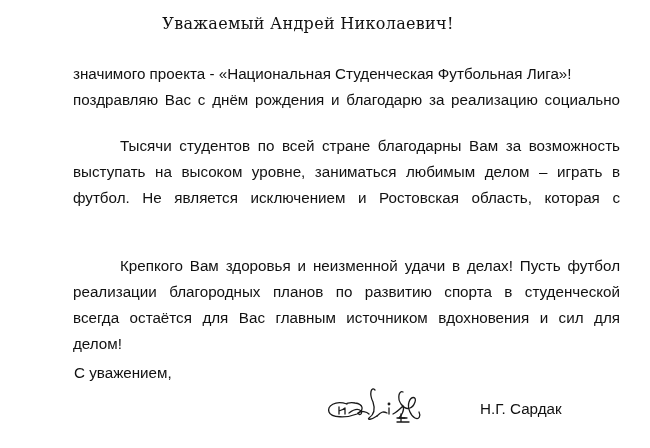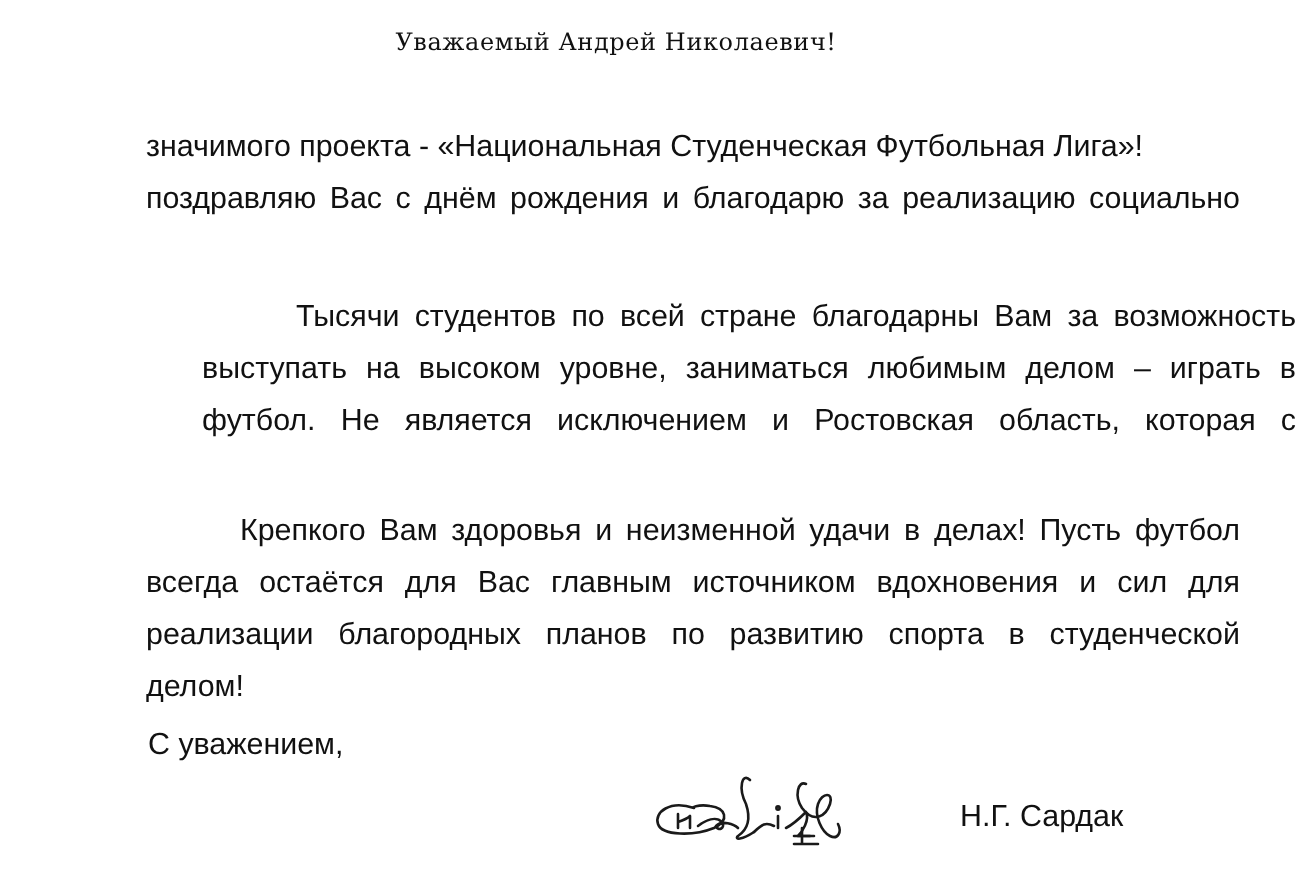--- a/index.html
+++ b/index.html
@@ -15,21 +15,21 @@
       color: #111111;
       font-family: "Liberation Sans Narrow", "Liberation Sans", sans-serif;
     }
     .title {
       position: absolute;
       left: 0;
       top: 14px;
       width: 616px;
       text-align: center;
       font-family: "DejaVu Serif", "Liberation Serif", serif;
-      font-size: 12px;
+      font-size: 16px;
       letter-spacing: 0.3px;
     }
     .para {
       position: absolute;
       left: 73px;
       width: 547px;
       font-family: "Liberation Sans", sans-serif;
       font-size: 15.2px;
       line-height: 26px;
       text-align: justify;
@@ -109,30 +109,30 @@
 
   <div class="para" style="top:61px;">
     <span class="line" style="padding-left:0;"></span>
   </div>
 
   <div class="para" style="top:61px;">
     <span class="line last">значимого проекта - «Национальная Студенческая Футбольная Лига»!</span>
     <span class="line">поздравляю Вас с днём рождения и благодарю за реализацию социально</span>
   </div>
 
-  <div class="para" style="top:146px;margin-left:28px;">
+  <div class="para" style="top:133px;">
     <span class="line" style="padding-left:47px;">Тысячи студентов по всей стране благодарны Вам за возможность</span>
     <span class="line">выступать на высоком уровне, заниматься любимым делом – играть в</span>
     <span class="line">футбол. Не является исключением и Ростовская область, которая с</span>
   </div>
 
   <div class="para" style="top:253px;">
     <span class="line" style="padding-left:47px;">Крепкого Вам здоровья и неизменной удачи в делах! Пусть футбол</span>
+    <span class="line">реализации благородных планов по развитию спорта в студенческой</span>
     <span class="line">всегда остаётся для Вас главным источником вдохновения и сил для</span>
-    <span class="line">реализации благородных планов по развитию спорта в студенческой</span>
     <span class="line last">делом!</span>
   </div>
 
   <div class="regards">С уважением,</div>
 
   <div class="position">Председатель РРООФФ</div>
 
   <div class="signature">
     <svg width="110" height="42" viewBox="0 0 110 42" xmlns="http://www.w3.org/2000/svg">
       <g fill="none" stroke="#1a1a1a" stroke-width="1.3" stroke-linecap="round" stroke-linejoin="round">

